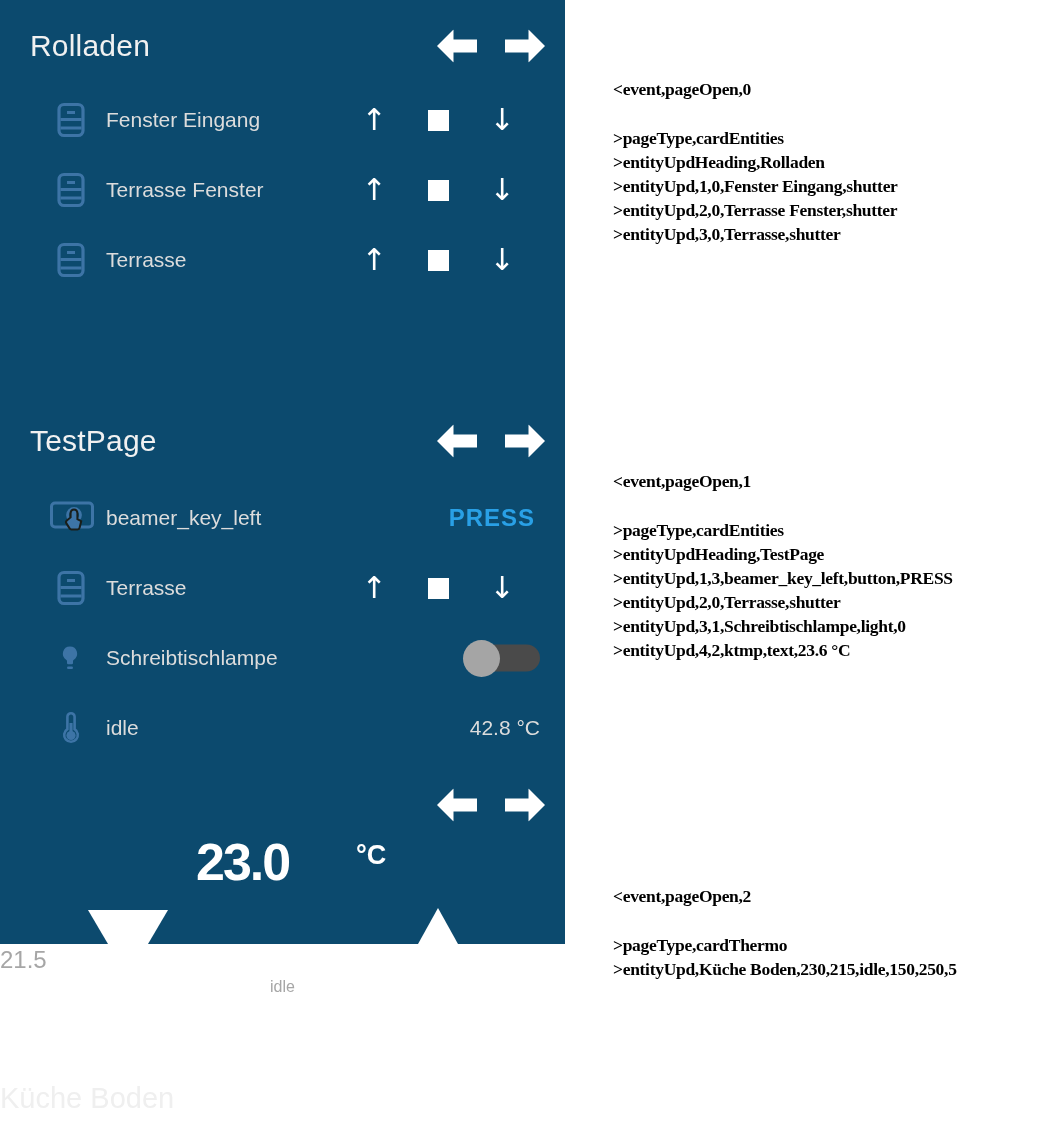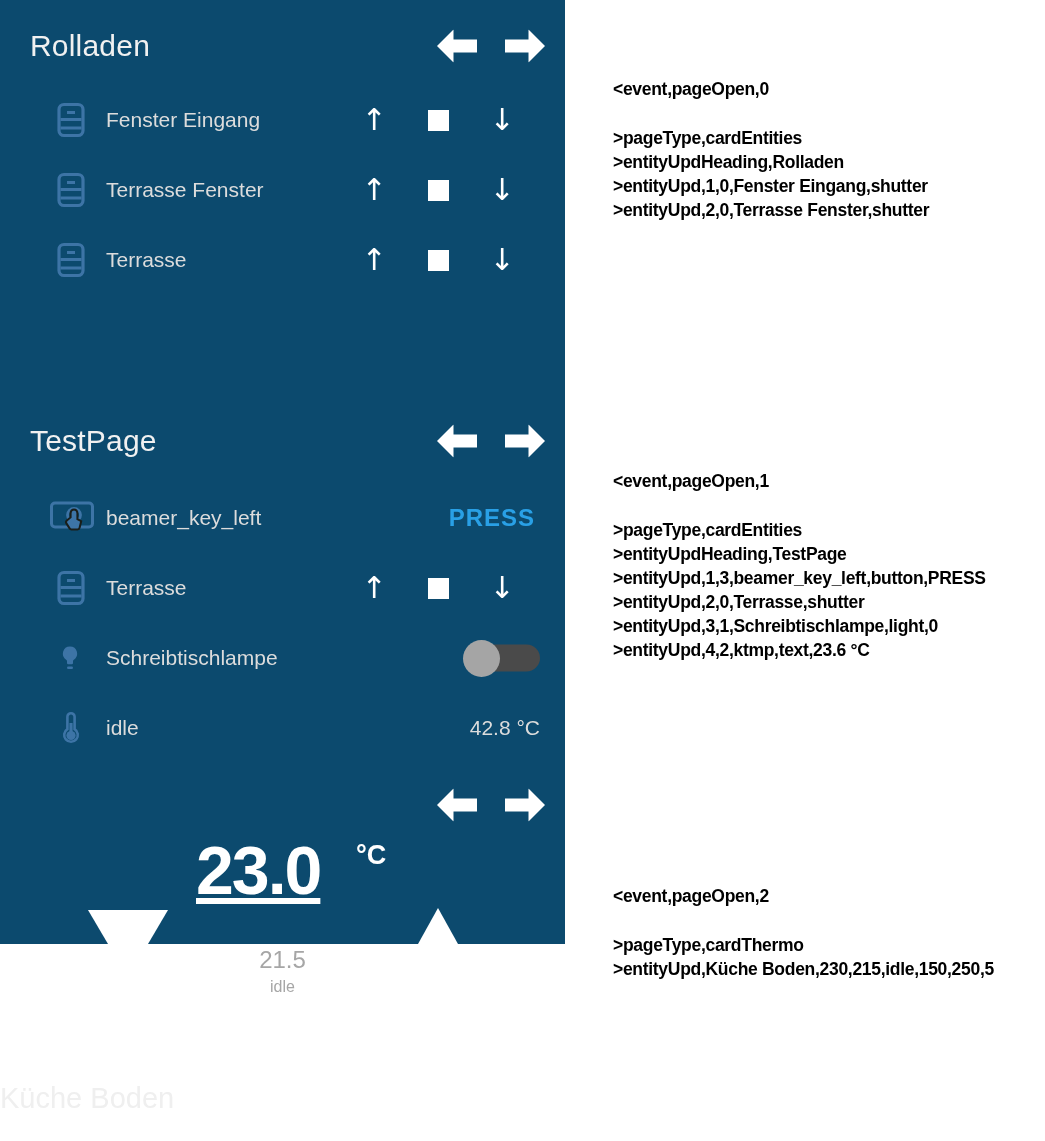--- a/index.html
+++ b/index.html
@@ -39,38 +39,38 @@
 
   .toggle{position:absolute;right:25px;top:50%;transform:translateY(-50%);
           width:62px;height:27px;border-radius:14px;background:#4a4a4a;cursor:pointer;}
   .knob{position:absolute;left:-15px;top:50%;transform:translateY(-50%);
         width:37px;height:37px;border-radius:50%;background:#a5a5a5;}
 
   .value{position:absolute;right:25px;top:50%;transform:translateY(-50%);
          font-size:21px;color:#dcdcdc;white-space:nowrap;}
 
   
-  .temp-big{position:absolute;left:196px;top:836px;font-size:68px;font-weight:bold;
-            color:#ffffff;line-height:1;letter-spacing:-2px;text-decoration:underline;}
+  .temp-big{position:absolute;left:196px;top:836px;font-size:52px;font-weight:bold;
+            color:#ffffff;line-height:1;letter-spacing:-2px;}
   .temp-unit{position:absolute;left:356px;top:842px;font-size:27px;font-weight:bold;
              color:#ffffff;line-height:1;}
   .tri{position:absolute;cursor:pointer;}
   .tri-down{left:88px;top:910px;}
   .tri-up{left:398px;top:908px;}
-  .temp-target{position:absolute;left:0;width:565px;top:946px;text-align:center;
+  .temp-target{position:absolute;left:0;width:565px;top:946px;
                font-size:24px;color:#a6a6a6;}
   .temp-state{position:absolute;left:0;width:565px;top:978px;text-align:center;
               font-size:16px;color:#a6a6a6;}
   .thermo-title{position:absolute;left:0;width:565px;top:1082px;text-align:left;
                 font-size:29px;color:#efefef;}
 
   
   .pblock{position:absolute;left:613px;width:425px;color:#000;}
   .pline{font-size:17.5px;font-weight:bold;line-height:24px;letter-spacing:-0.3px;
-         white-space:nowrap;}
+         white-space:nowrap;font-family:Liberation Serif, serif;}
   .phead{margin-bottom:25px;}
 
   .blue-stroke{stroke:#3d74a6;fill:none;}
   .blue-fill{fill:#3d74a6;}
 </style>
 </head>
 <body>
 
 <div class="stage">
   <div class="panel">
@@ -254,20 +254,21 @@
   </div>
 
   <div class="protocol">
 
     <div class="pblock" style="top:77px">
       <div class="pline phead">&lt;event,pageOpen,0</div>
       <div class="pline">&gt;pageType,cardEntities</div>
       <div class="pline">&gt;entityUpdHeading,Rolladen</div>
       <div class="pline">&gt;entityUpd,1,0,Fenster Eingang,shutter</div>
       <div class="pline">&gt;entityUpd,2,0,Terrasse Fenster,shutter</div>
+      <div class="pline">&gt;entityUpd,3,0,Terrasse,shutter</div>
     </div>
 
     <div class="pblock" style="top:469px">
       <div class="pline phead">&lt;event,pageOpen,1</div>
       <div class="pline">&gt;pageType,cardEntities</div>
       <div class="pline">&gt;entityUpdHeading,TestPage</div>
       <div class="pline">&gt;entityUpd,1,3,beamer_key_left,button,PRESS</div>
       <div class="pline">&gt;entityUpd,2,0,Terrasse,shutter</div>
       <div class="pline">&gt;entityUpd,3,1,Schreibtischlampe,light,0</div>
       <div class="pline">&gt;entityUpd,4,2,ktmp,text,23.6 °C</div>

